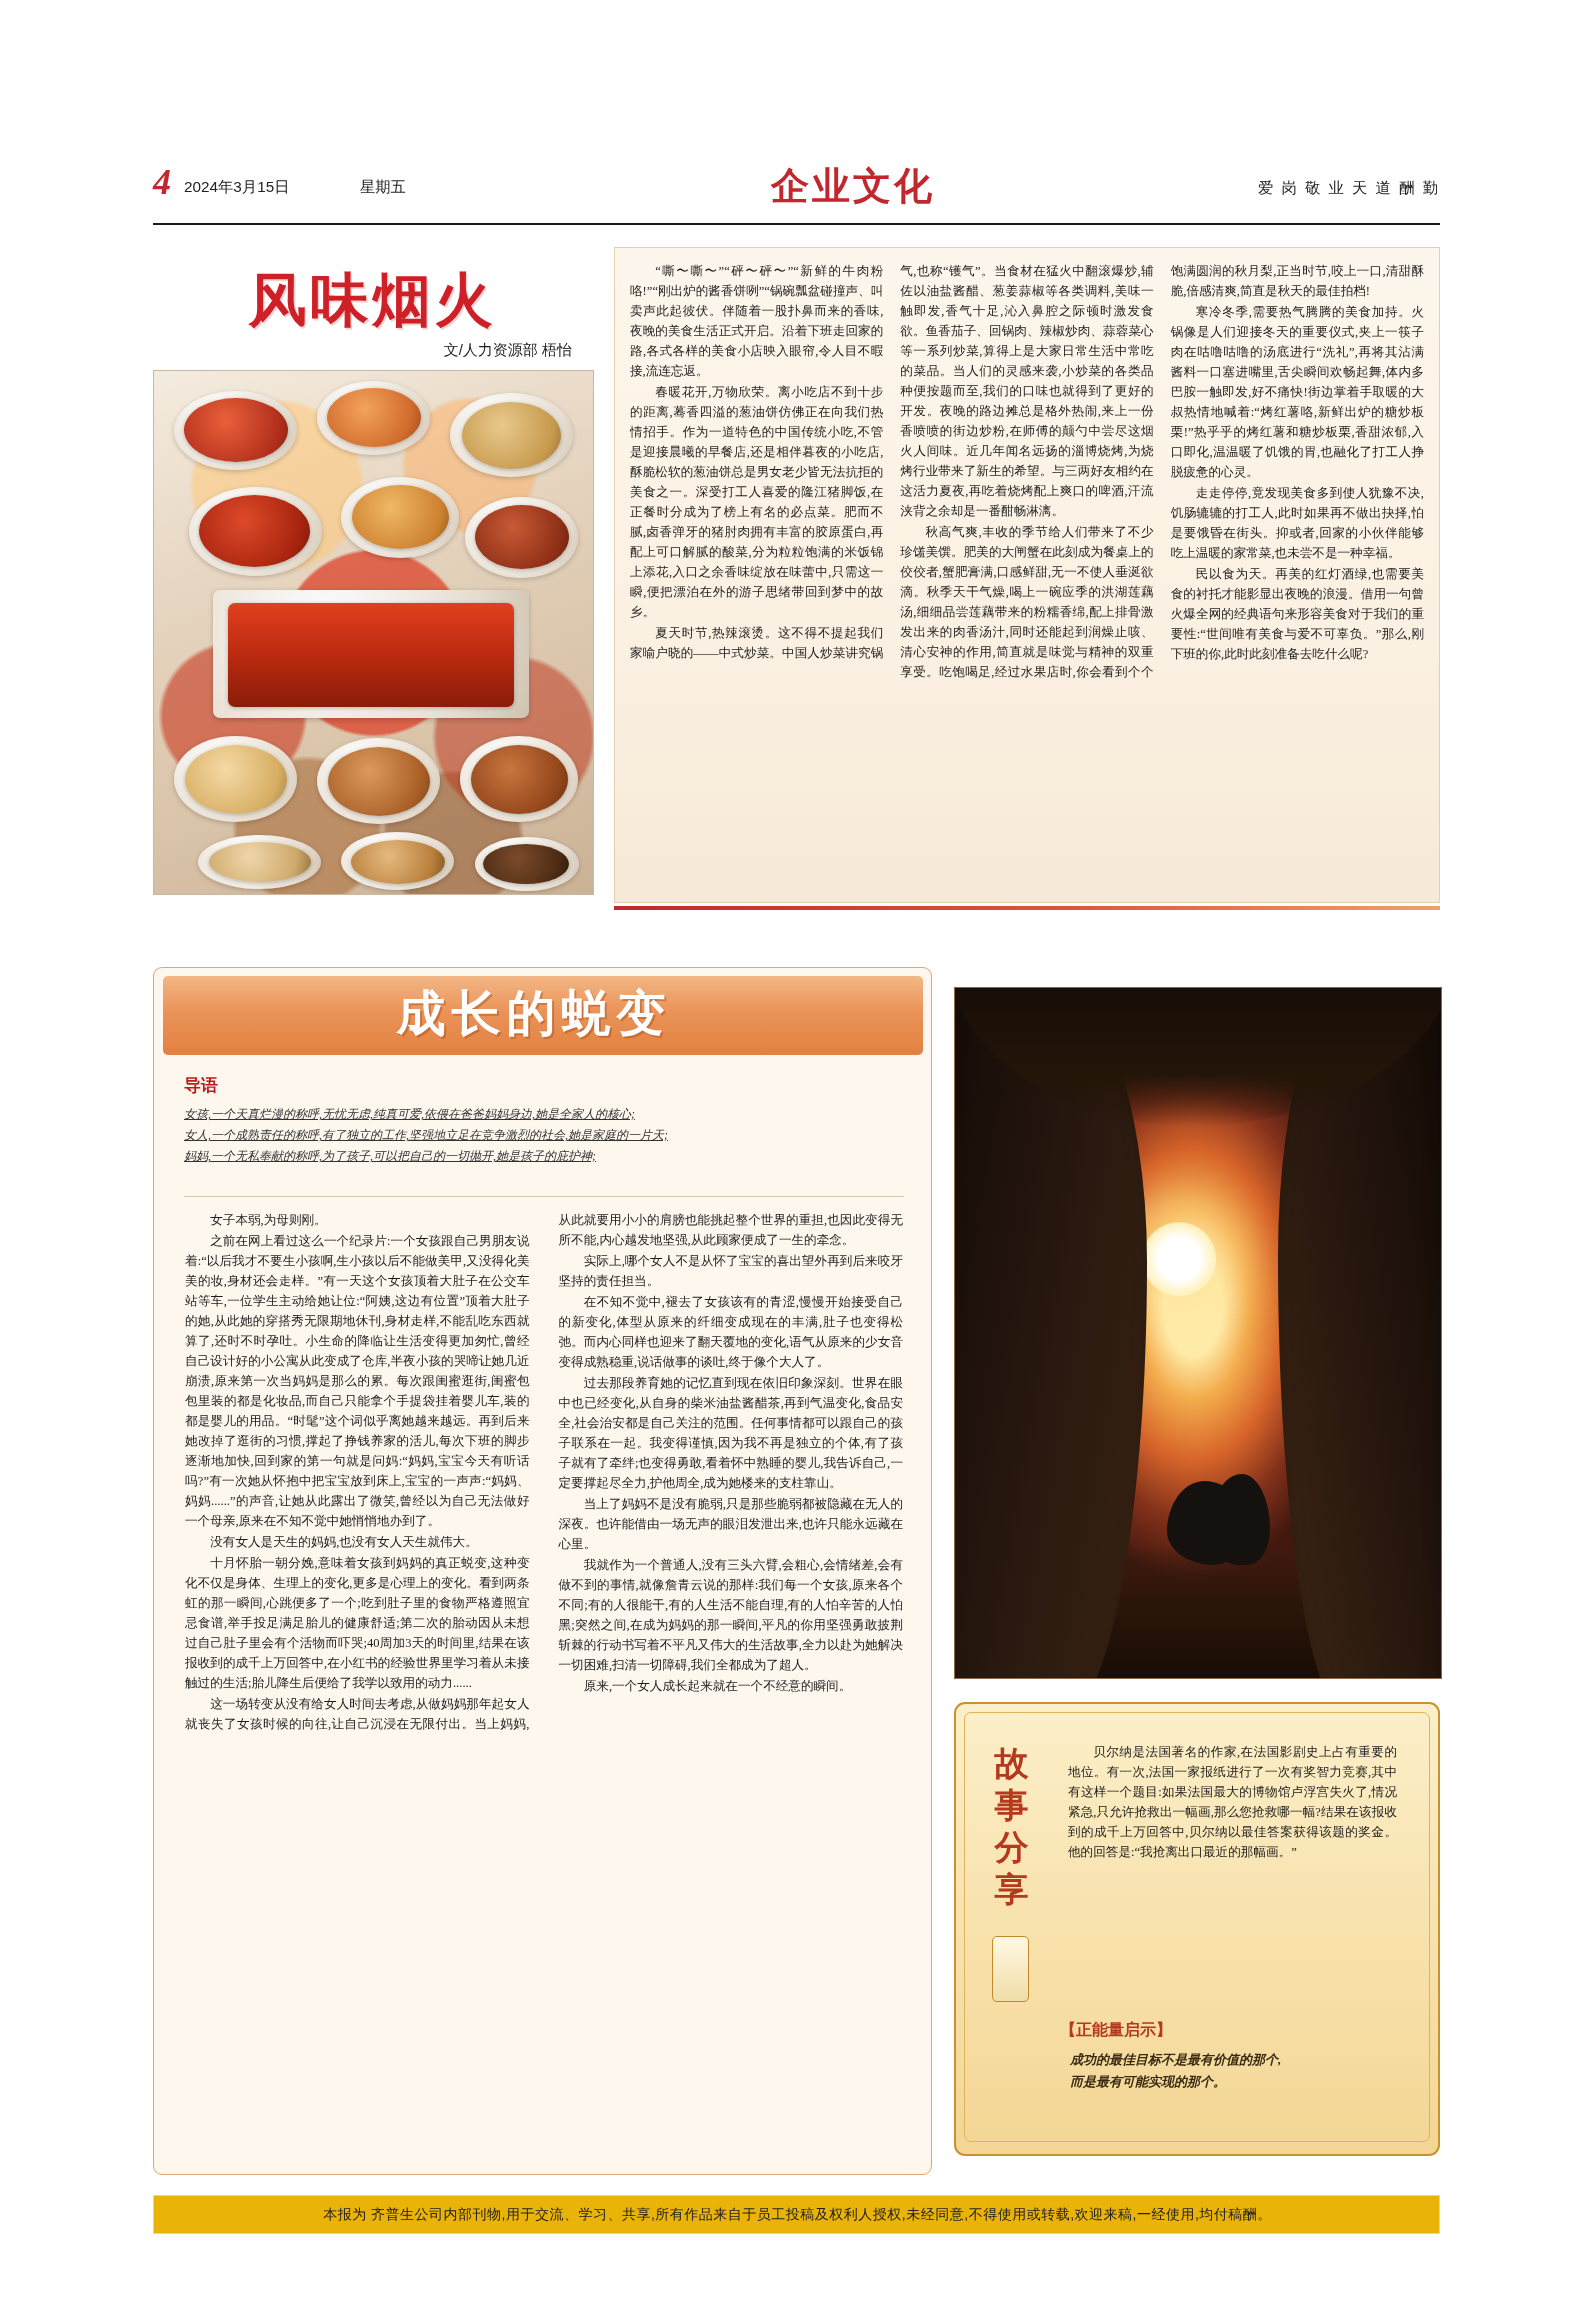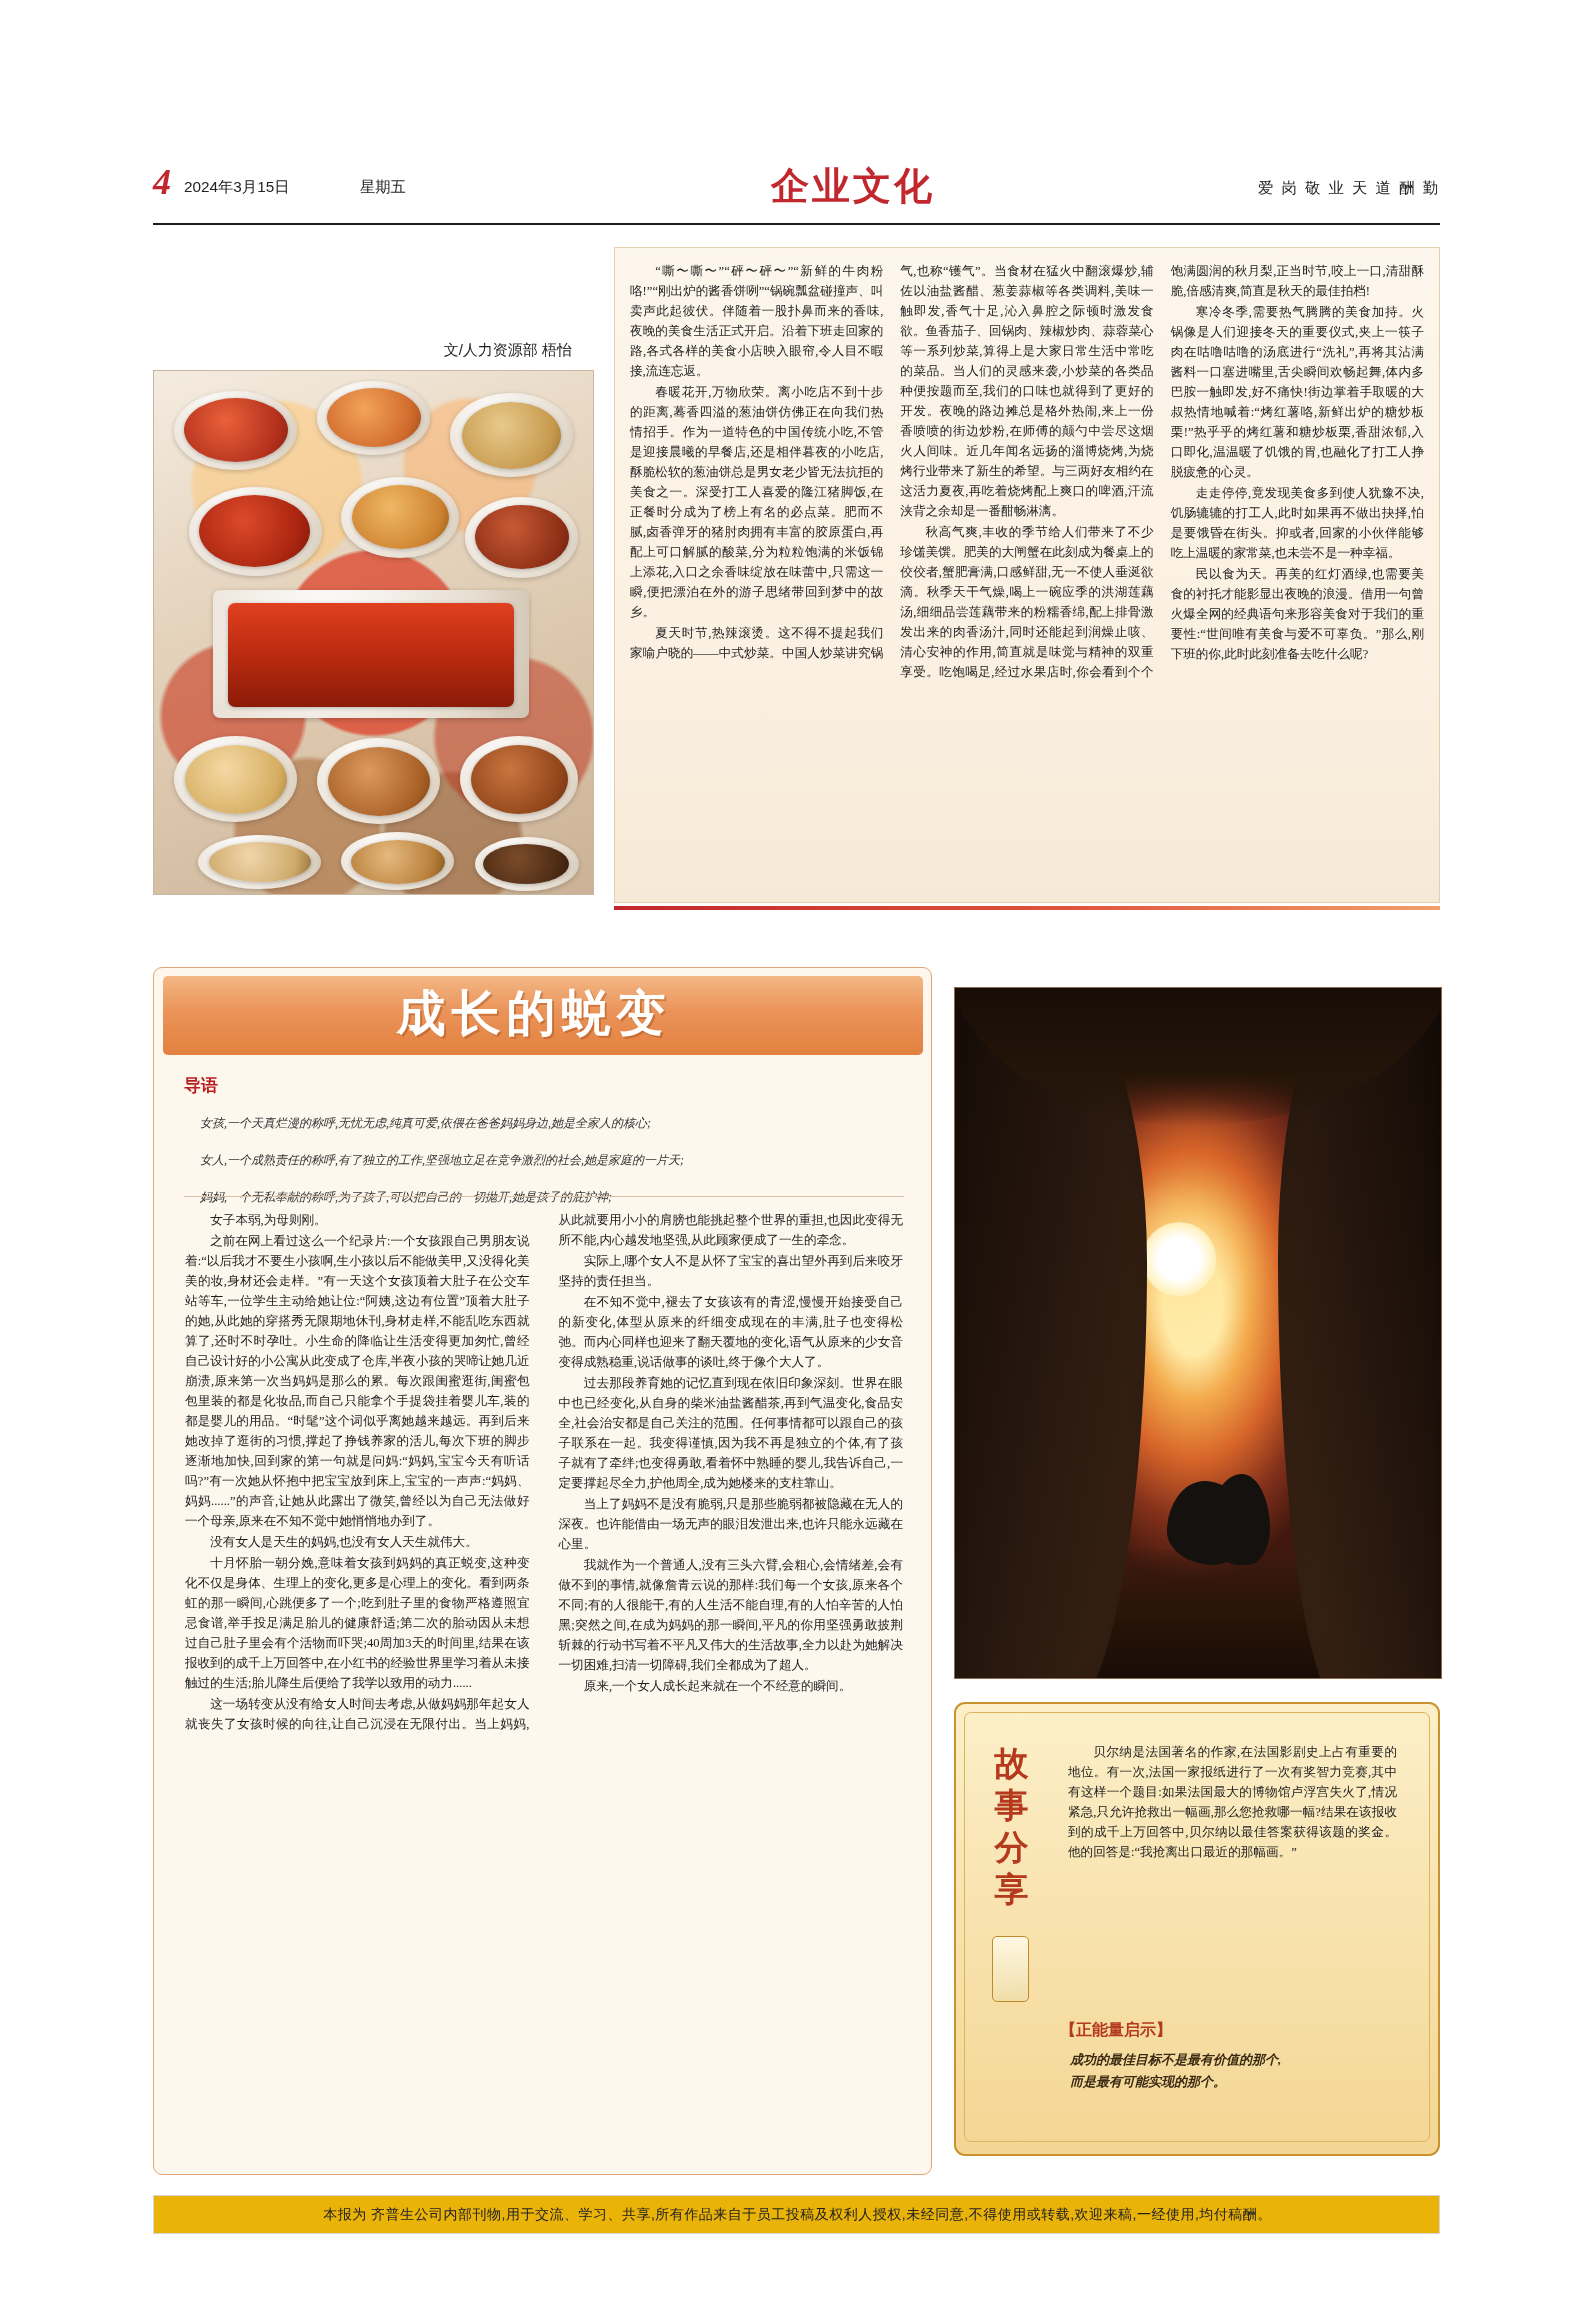--- a/index.html
+++ b/index.html
@@ -240,21 +240,21 @@
     font-family: "Liberation Sans", sans-serif;
     margin-bottom: 7px;
   }
   .a2-lead-text {
     font-size: 12px;
     line-height: 21px;
     color: #333;
     font-family: "Liberation Serif", serif;
     font-style: italic;
   }
-  .a2-lead-text p { margin: 16px; }
+  .a2-lead-text p { margin: 0; text-decoration: underline; }
   .a2-divider {
     position: absolute;
     left: 30px;
     top: 228px;
     width: 720px;
     height: 0.5px;
     background: #d9c3a8;
   }
   .a2-cols {
     position: absolute;
@@ -461,20 +461,21 @@
     <div class="page-number">4</div>
     <div class="issue-date">2024年3月15日</div>
     <div class="issue-weekday">星期五</div>
     <div class="masthead-title">企业文化</div>
     <div class="masthead-slogan">爱 岗 敬 业    天 道 酬 勤</div>
   </div>
   <div class="masthead-rule"></div>
 
   <div class="article1">
     <div class="a1-left">
+      <div class="a1-title">风味烟火</div>
       <div class="a1-byline">文/人力资源部 梧怡</div>
       <div class="a1-photo">
         <div class="plate" style="left:20px;  top:20px;  width:123px; height:79px;"></div>
         <div class="food" style="left:30px;  top:27px;  width:104px; height:64px; background:radial-gradient(circle at 40% 35%, #e9603a, #b3301c 70%, #7e2011 100%);"></div>
         <div class="plate" style="left:163px; top:10px;  width:113px; height:74px;"></div>
         <div class="food" style="left:173px; top:17.3px;  width:94px; height:59px; background:radial-gradient(circle at 40% 35%, #f3a35a, #d06a2c 70%, #94451a 100%);"></div>
         <div class="plate" style="left:296px; top:22px;  width:123px; height:84px;"></div>
         <div class="food" style="left:308px; top:31px;  width:99px; height:67px; background:radial-gradient(circle at 40% 35%, #e8c98c, #c79a4e 70%, #8d6a2e 100%);"></div>
         <div class="plate" style="left:35px;  top:116px; width:133px; height:89px;"></div>
         <div class="food" style="left:45px;  top:124px; width:111px; height:72px; background:radial-gradient(circle at 40% 35%, #dd4a2a, #a8240f 70%, #731708 100%);"></div>

